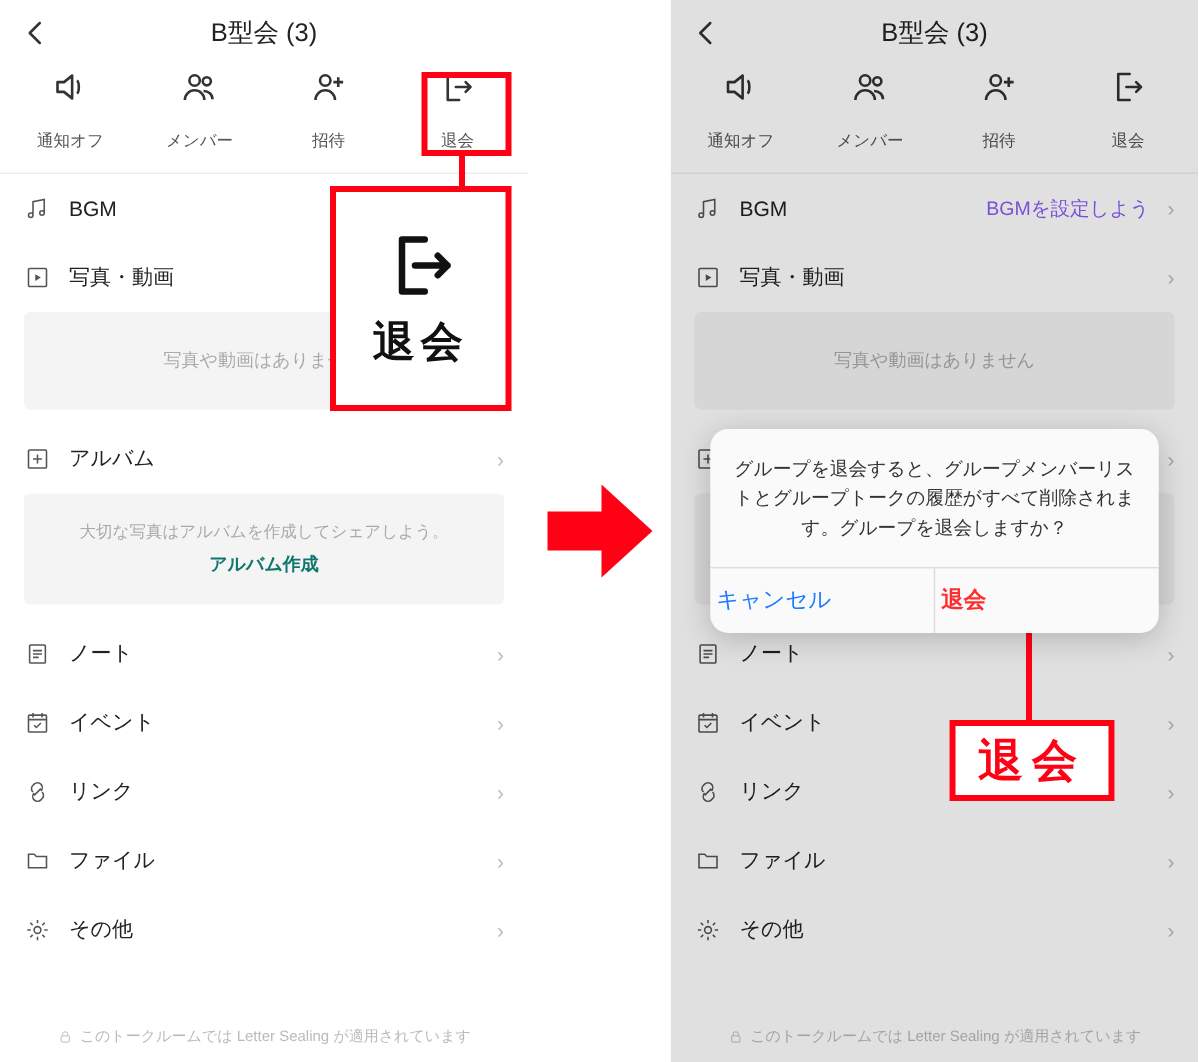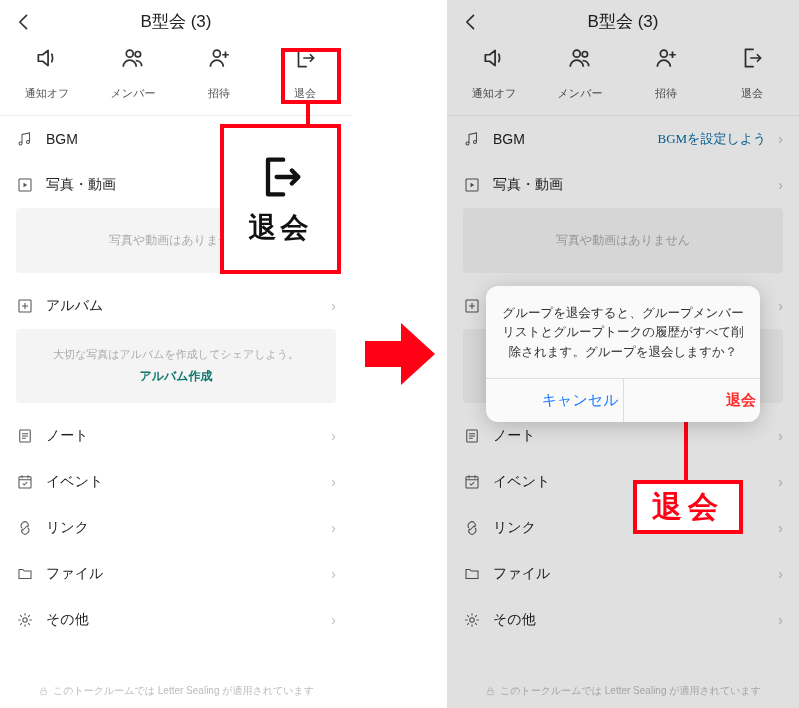--- a/index.html
+++ b/index.html
@@ -70,21 +70,21 @@
     display: flex;
     align-items: center;
     padding: 14px 16px;
     font-size: 14px;
     color: #222;
     gap: 12px;
   }
   .row .row-icon { width: 18px; display:flex; }
   .row .row-label { flex:1; }
   .row .chev { color:#bbb; }
-  .row .right-text { color:#0369a1; font-size:13px; max-width:120px; white-space:nowrap; overflow:hidden; text-overflow:ellipsis;font-family:Liberation Serif, serif;}
+  .row .right-text { color:#8b5cf6; font-size:13px; max-width:120px; white-space:nowrap; overflow:hidden; text-overflow:ellipsis;}
   .placeholder-box {
     margin: 0 16px 10px;
     background: #f4f4f4;
     border-radius: 4px;
     padding: 24px 12px;
     text-align: center;
     font-size: 12px;
     color: #aaa;
   }
   .album-box {
@@ -150,42 +150,42 @@
     position:absolute;
     background:#ff0015;
     z-index:9;
   }
 
   
   .dialog {
     position:absolute;
     left:50%; top:354px;
     transform:translate(-50%,-50%);
-    width: 274px;
+    width: 299px;
     background:#fafafa;
     border-radius:12px;
     z-index:20;
     overflow:hidden;
     box-shadow:0 4px 20px rgba(0,0,0,0.2);
   }
   .dialog .msg {
     padding:18px 16px 16px;
     font-size:12.5px;
     line-height:1.55;
     color:#333;
     text-align:center;
   }
   .dialog .btns {
     display:flex;
     border-top:1px solid #ddd;
   }
   .dialog .btn {
     flex:1;
     padding:12px 4px;
-    text-align:right;
+    text-align:left;
     font-size:15px;
   }
   .dialog .btn.cancel { color:#1e7bff; border-right:1px solid #ddd;}
   .dialog .btn.leave { color:#ff2d2d; font-weight:600;}
 
 </style>
 </head>
 <body>
 
 <div class="container">

